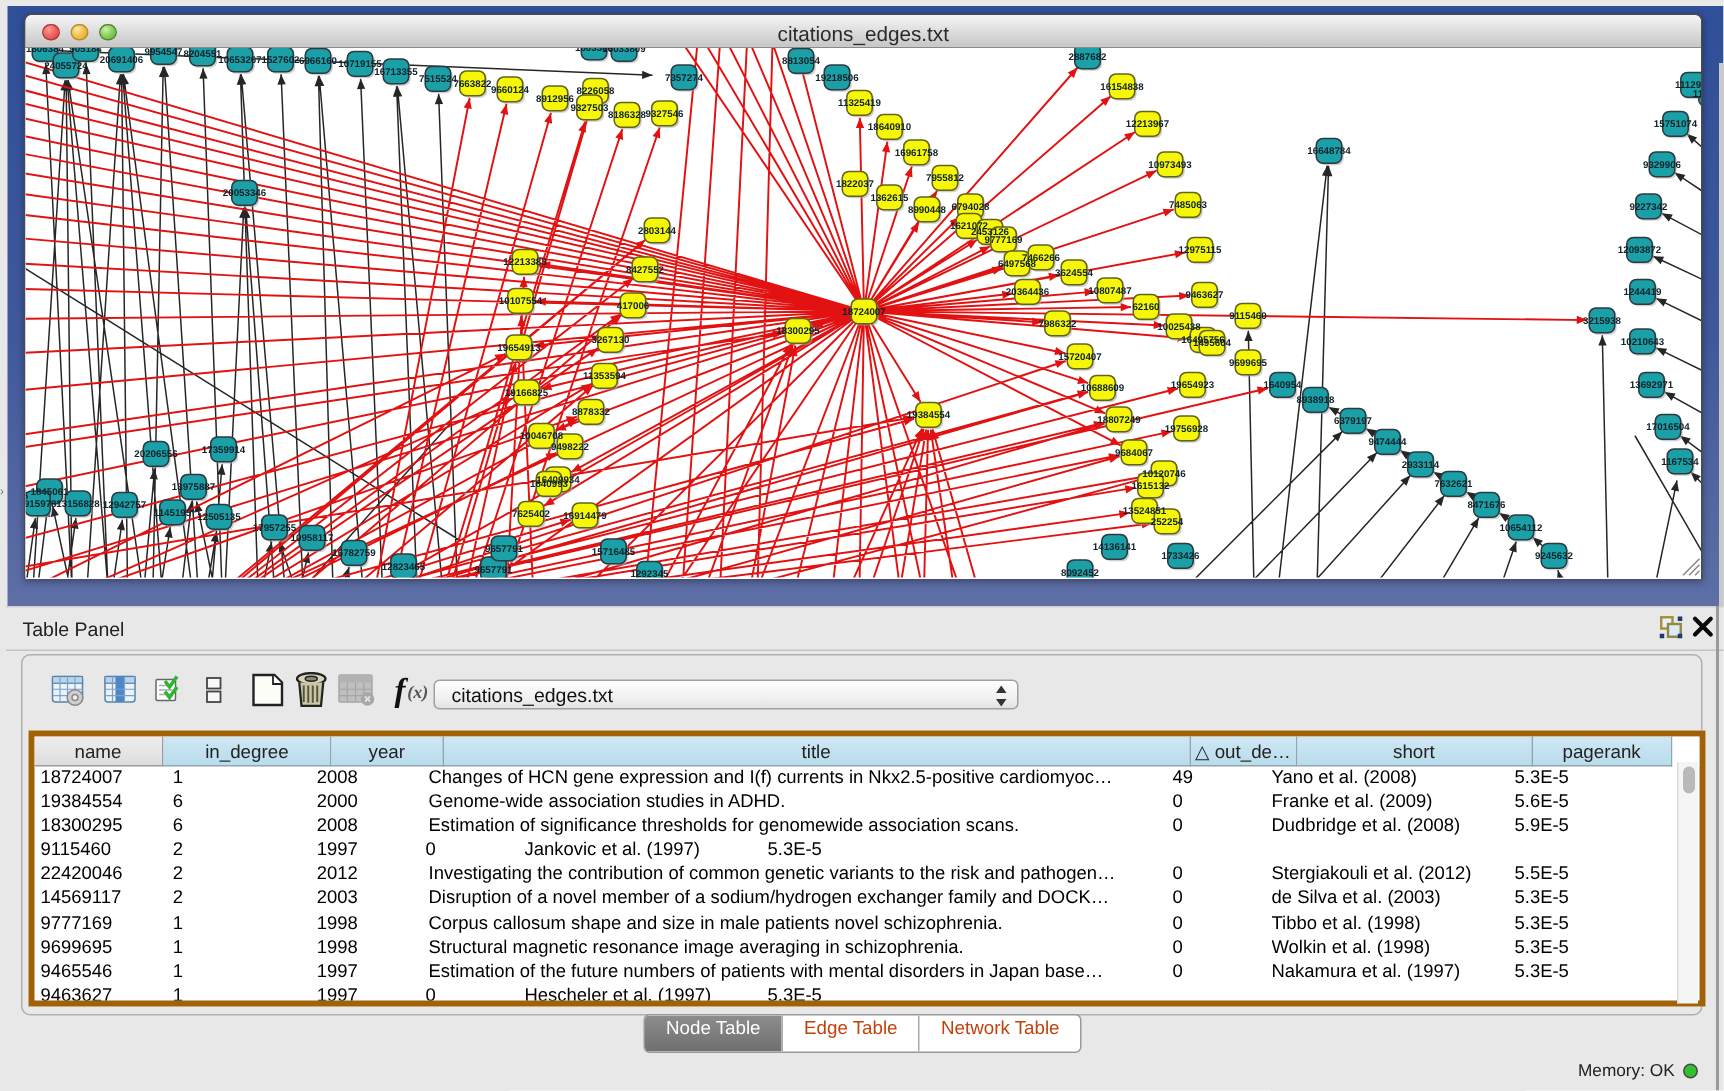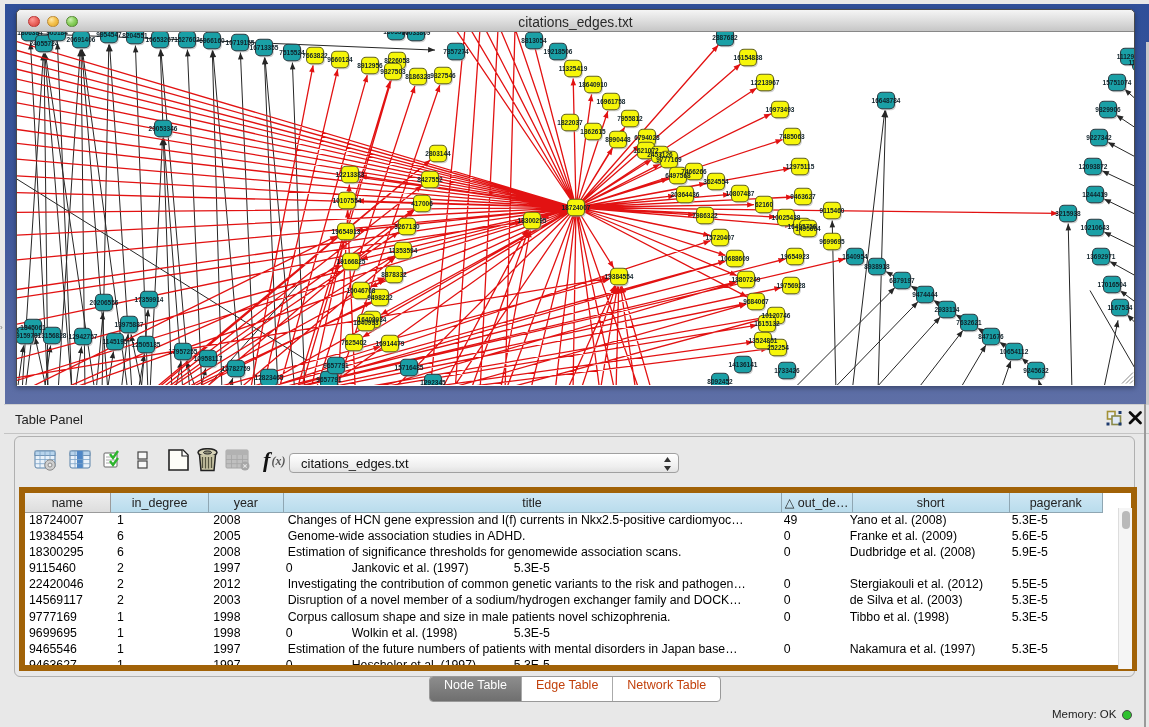--- a/index.html
+++ b/index.html
@@ -13,21 +13,21 @@
 .title{position:absolute;top:4.5px;width:100%;text-align:center;font-size:13.8px;font-weight:normal;color:#2a2a2a}
 .canvas{position:absolute;left:0;top:22px;width:1117px;height:354px;background:#fff;overflow:hidden}
 .tpanel{position:absolute;left:0;top:404px;width:1149px;height:323px;background:#e8e8e8}
 .tphead{position:absolute;left:4px;top:0;width:100%;height:30px;border-top:1px solid #cfcfcf;border-bottom:1px solid #c4c4c4;background:#e8e8e8}
 .tphead .t{position:absolute;left:11px;top:7px;font-size:13px;color:#222}
 .inpanel{position:absolute;left:14px;top:32px;width:1121px;height:241px;border:1px solid #b0b0b0;border-radius:6px;background:#e8e8e8}
 .toolbar{position:absolute;left:0;top:0;width:100%;height:48px}
 .combo{position:absolute;left:274px;top:16px;width:390px;height:20px;border:1px solid #a0a0a0;border-radius:4px;background:linear-gradient(#fff,#eee 70%,#e2e2e2);font-size:13px;color:#111;line-height:19px;padding-left:11px}
 .combo .arr{position:absolute;right:6px;top:2px;width:9px;height:15px}
 .combo .arr svg{display:block}
-.tblwrap{position:absolute;left:3.5px;top:50px;width:1118px;height:184px;background:#fff;border:6px solid #a16207;overflow:hidden}
+.tblwrap{position:absolute;left:3.5px;top:50px;width:1118px;height:184px;background:#fff;border:4px solid #a16207;overflow:hidden}
 .th{display:flex;height:20px;font-size:12.5px;color:#222}
 .th>div{border-right:1px solid #8fa6b2;border-bottom:1px solid #8fa6b2;background:linear-gradient(#cfe7f4,#b9dcec);text-align:center;line-height:20px;overflow:hidden;white-space:nowrap}
 .th>div.g{background:linear-gradient(#eee,#ddd);border-right:1px solid #9b9b9b;border-bottom:1px solid #9b9b9b}
 .tr{display:flex;height:16.1px;font-size:12.3px;color:#000;white-space:nowrap}
 .tr>div{overflow:hidden}
 .c0{width:86.6px;padding-left:4.5px}
 .c1{width:95.1px;padding-left:6px}
 .c2{width:74.5px;padding-left:7px}
 .c3{width:498px;padding-left:7px}
 .c4{width:71px;padding-left:5px}
@@ -506,41 +506,41 @@
       </svg>
       <div class="combo">citations_edges.txt<span class="arr">
             <svg width="9" height="16">
               <path d="M4.5 1 L8 6 H1 Z M4.5 15 L1 10 H8 Z" fill="#333"></path>
             </svg>
           </span></div>
     </div>
     <div class="tblwrap">
       <div class="th">
           <div class="g" style="width:86.6px">name</div>
-          <div style="width:98px">in_degree</div>
+          <div style="width:112px">in_degree</div>
           <div style="width:74.5px">year</div>
           <div style="width:498px">title</div>
           <div style="width:71px">△ out_de…</div>
           <div style="width:157px">short</div>
           <div style="width:93.3px">pagerank</div>
           <div style="flex:1;background:#fff;border:none"></div>
         </div>
 <div class="tr">
           <div class="c0">18724007</div>
           <div class="c1">1</div>
           <div class="c2">2008</div>
           <div class="c3">Changes of HCN gene expression and I(f) currents in Nkx2.5-positive cardiomyoc…</div>
           <div class="c4">49</div>
           <div class="c5">Yano et al. (2008)</div>
           <div class="c6">5.3E-5</div>
         </div>
 <div class="tr">
           <div class="c0">19384554</div>
           <div class="c1">6</div>
-          <div class="c2">2005</div>
+          <div class="c2">2000</div>
           <div class="c3">Genome-wide association studies in ADHD.</div>
           <div class="c4">0</div>
           <div class="c5">Franke et al. (2009)</div>
           <div class="c6">5.6E-5</div>
         </div>
 <div class="tr">
           <div class="c0">18300295</div>
           <div class="c1">6</div>
           <div class="c2">2008</div>
           <div class="c3">Estimation of significance thresholds for genomewide association scans.</div>
@@ -580,20 +580,21 @@
           <div class="c2">1998</div>
           <div class="c3">Corpus callosum shape and size in male patients novel schizophrenia.</div>
           <div class="c4">0</div>
           <div class="c5">Tibbo et al. (1998)</div>
           <div class="c6">5.3E-5</div>
         </div>
 <div class="tr">
           <div class="c0">9699695</div>
           <div class="c1">1</div>
           <div class="c2">1998</div>
+          <div class="c3">Structural magnetic resonance image averaging in schizophrenia.</div>
           <div class="c4">0</div>
           <div class="c5">Wolkin et al. (1998)</div>
           <div class="c6">5.3E-5</div>
         </div>
 <div class="tr">
           <div class="c0">9465546</div>
           <div class="c1">1</div>
           <div class="c2">1997</div>
           <div class="c3">Estimation of the future numbers of patients with mental disorders in Japan base…</div>
           <div class="c4">0</div>

